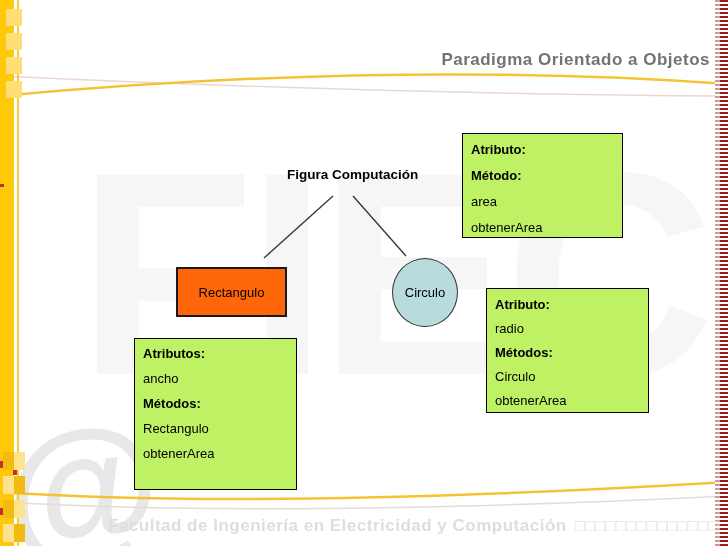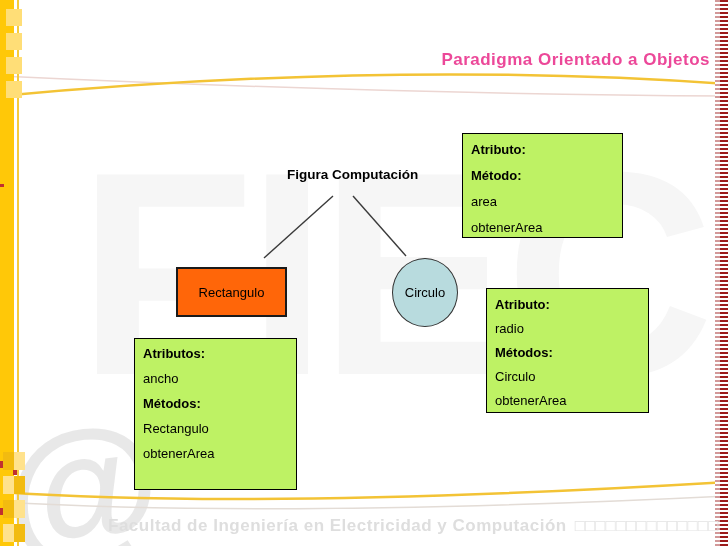--- a/index.html
+++ b/index.html
@@ -28,21 +28,21 @@
   .bsq-l{position:absolute;width:11px;height:18px;background:#FFE28C;z-index:3;}
   .rdash{position:absolute;background:#C03030;z-index:4;}
   .right-stripes{
     position:absolute;right:0;top:0;bottom:0;width:13px;z-index:2;
     background:repeating-linear-gradient(180deg,#9C1B1B 0 2px,#ffffff 2px 4px);
   }
   .right-stripes .soft{position:absolute;left:0;top:0;bottom:0;width:5px;background:rgba(255,255,255,0.55);}
   
   .corner-wm{
     position:absolute;top:50px;right:18px;z-index:2;
-    font-size:17px;font-weight:bold;color:#ec4899;letter-spacing:0.5px;white-space:nowrap;
+    font-size:17px;font-weight:bold;color:#737373;letter-spacing:0.5px;white-space:nowrap;
   }
   .title{
     position:absolute;left:20px;right:20px;top:24px;z-index:3;
     font-size:43px;text-align:center;white-space:nowrap;letter-spacing:0px;color:#000;
   }
   
   .connectors{position:absolute;left:0;top:0;z-index:2;pointer-events:none;}
   .root-label{
     position:absolute;left:287px;top:167px;z-index:3;
     font-size:13.5px;font-weight:bold;white-space:nowrap;

